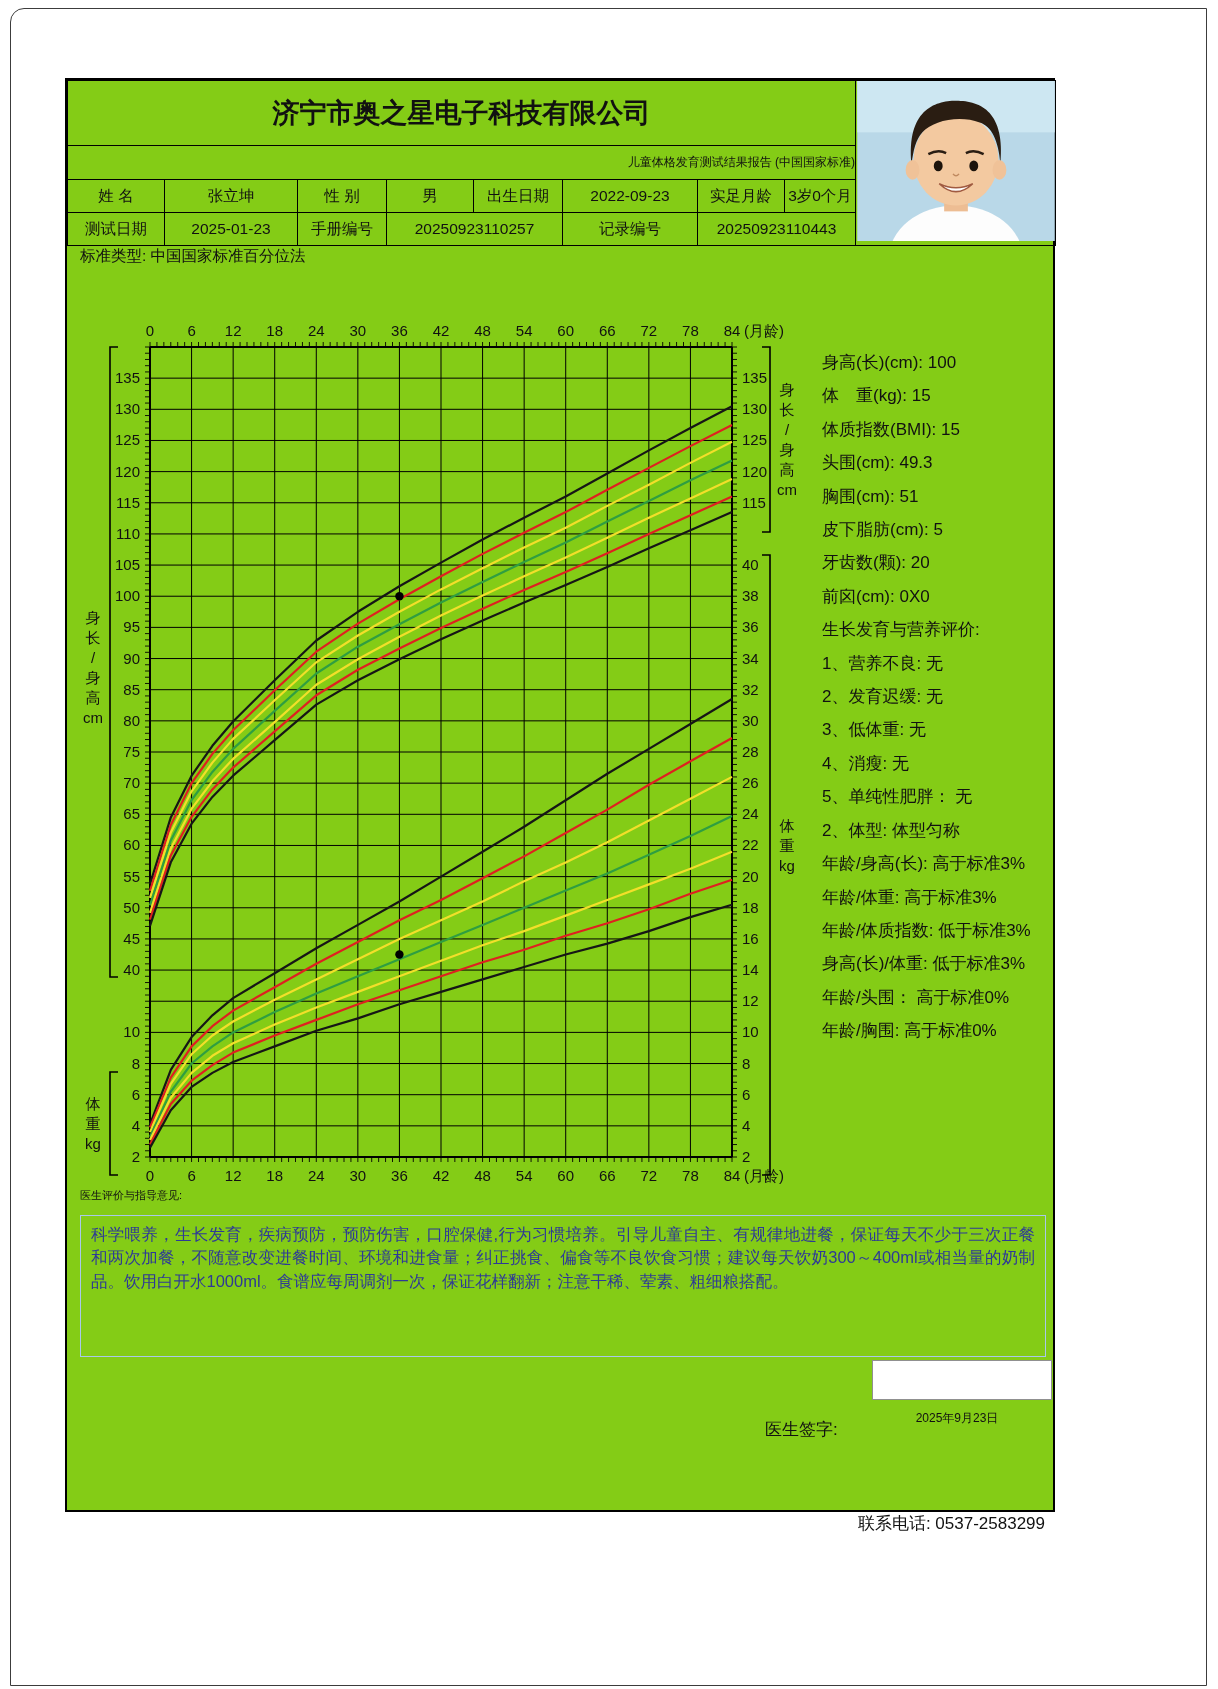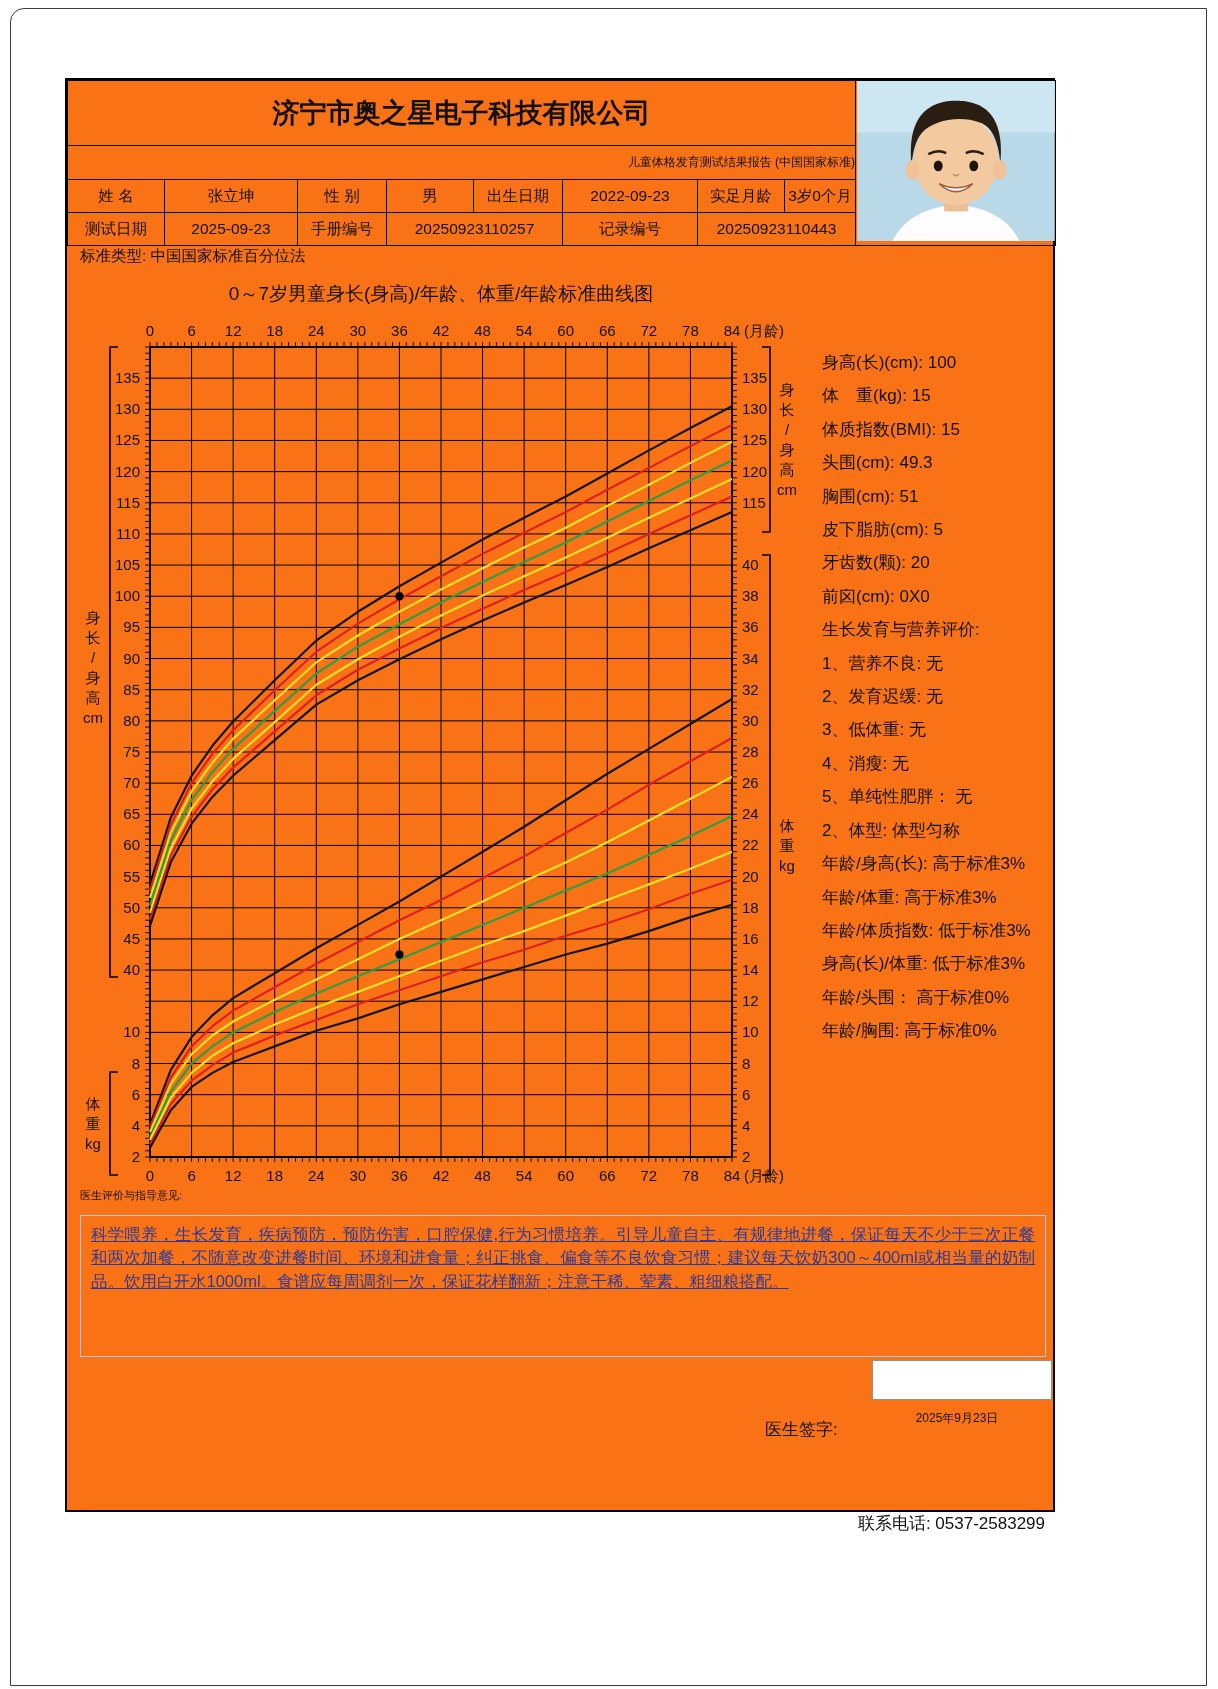--- a/index.html
+++ b/index.html
@@ -1,39 +1,39 @@
 <!DOCTYPE html>
 <html><head>
 <meta charset="utf-8">
 <style>
   html,body{margin:0;padding:0;background:#ffffff;}
   .page{position:relative;width:1218px;height:1689px;background:#ffffff;overflow:hidden;
         font-family:"Liberation Sans","DejaVu Sans",sans-serif;color:#111;}
   .page-frame{position:absolute;left:10px;top:8px;right:11px;bottom:3px;
         border:1px solid #3c3c3c;border-radius:14px 0 0 0;}
   .content-box{position:absolute;left:65px;top:78px;width:990px;height:1434px;
-        border:2px solid #000;box-sizing:border-box;background:#f97316;}
+        border:2px solid #000;box-sizing:border-box;background:#84cc16;}
   table.hdr{border-collapse:collapse;width:988px;table-layout:fixed;}
   table.hdr td{border:1.5px solid #000;text-align:center;vertical-align:middle;
         font-size:15.5px;padding:0;overflow:hidden;white-space:nowrap;}
   table.hdr td.company{font-size:27px;font-weight:bold;height:62px;border-bottom:1px solid #000;}
   table.hdr td.subtitle{font-size:12px;height:33px;text-align:right;}
   table.hdr td.cell{height:31px;}
   table.hdr td.photo-cell{padding:0;}
   .photo-wrap{width:100%;height:100%;display:block;}
   .std-type{position:absolute;left:13px;top:166px;font-size:15.5px;}
   .chart-title{position:absolute;left:83px;top:201px;width:582px;text-align:center;font-size:19px;}
   #growth-chart{position:absolute;left:10px;top:237px;}
   #growth-chart text{font-size:15px;fill:#111;font-family:"Liberation Sans","DejaVu Sans",sans-serif;}
   .measure-panel{position:absolute;left:755px;top:266px;width:233px;font-size:17px;
         line-height:33.4px;white-space:nowrap;}
   .doctor-label{position:absolute;left:13px;top:1108px;font-size:11px;}
   .advice-box{position:absolute;left:13px;top:1135px;width:944px;height:126px;
         border:1.5px solid #a9c9e9;padding:7px 10px;font-size:16.5px;line-height:1.42;
-        color:#2e3a96;text-align:justify;text-decoration:underline;}
+        color:#2e3a96;text-align:justify;}
   .sign-label{position:absolute;left:698px;top:1338px;font-size:17px;}
   .sign-box{position:absolute;left:805px;top:1280px;width:180px;height:40px;
         border:1px solid #909090;background:#fff;box-sizing:border-box;}
   .date-line{position:absolute;left:770px;top:1330px;width:240px;text-align:center;font-size:12px;}
   .phone-line{position:absolute;right:8px;top:1408px;font-size:17px;margin-top:24px;}
 </style>
 </head>
 <body>
 
 <div class="page">
@@ -85,32 +85,31 @@
         <td class="cell">张立坤</td>
         <td class="cell">性 别</td>
         <td class="cell">男</td>
         <td class="cell">出生日期</td>
         <td class="cell">2022-09-23</td>
         <td class="cell">实足月龄</td>
         <td class="cell">3岁0个月</td>
       </tr>
       <tr>
         <td class="cell">测试日期</td>
-        <td class="cell">2025-09-23</td>
+        <td class="cell">2025-01-23</td>
         <td class="cell">手册编号</td>
         <td class="cell" colspan="2">20250923110257</td>
         <td class="cell">记录编号</td>
         <td class="cell" colspan="2">20250923110443</td>
       </tr>
     </tbody>
       </table>
 
     <div class="std-type">标准类型: 中国国家标准百分位法</div>
 
-    <div class="chart-title">0～7岁男童身长(身高)/年龄、体重/年龄标准曲线图</div>
 
     <svg id="growth-chart" width="740" height="885" viewBox="0 0 740 885">
         <line x1="73" y1="30" x2="73" y2="840" stroke="#000" stroke-width="2"></line>
         <line x1="114.57142857142857" y1="30" x2="114.57142857142857" y2="840" stroke="#000" stroke-width="1"></line>
         <line x1="156.14285714285714" y1="30" x2="156.14285714285714" y2="840" stroke="#000" stroke-width="1"></line>
         <line x1="197.71428571428572" y1="30" x2="197.71428571428572" y2="840" stroke="#000" stroke-width="1"></line>
         <line x1="239.28571428571428" y1="30" x2="239.28571428571428" y2="840" stroke="#000" stroke-width="1"></line>
         <line x1="280.8571428571429" y1="30" x2="280.8571428571429" y2="840" stroke="#000" stroke-width="1"></line>
         <line x1="322.42857142857144" y1="30" x2="322.42857142857144" y2="840" stroke="#000" stroke-width="1"></line>
         <line x1="364" y1="30" x2="364" y2="840" stroke="#000" stroke-width="1"></line>

